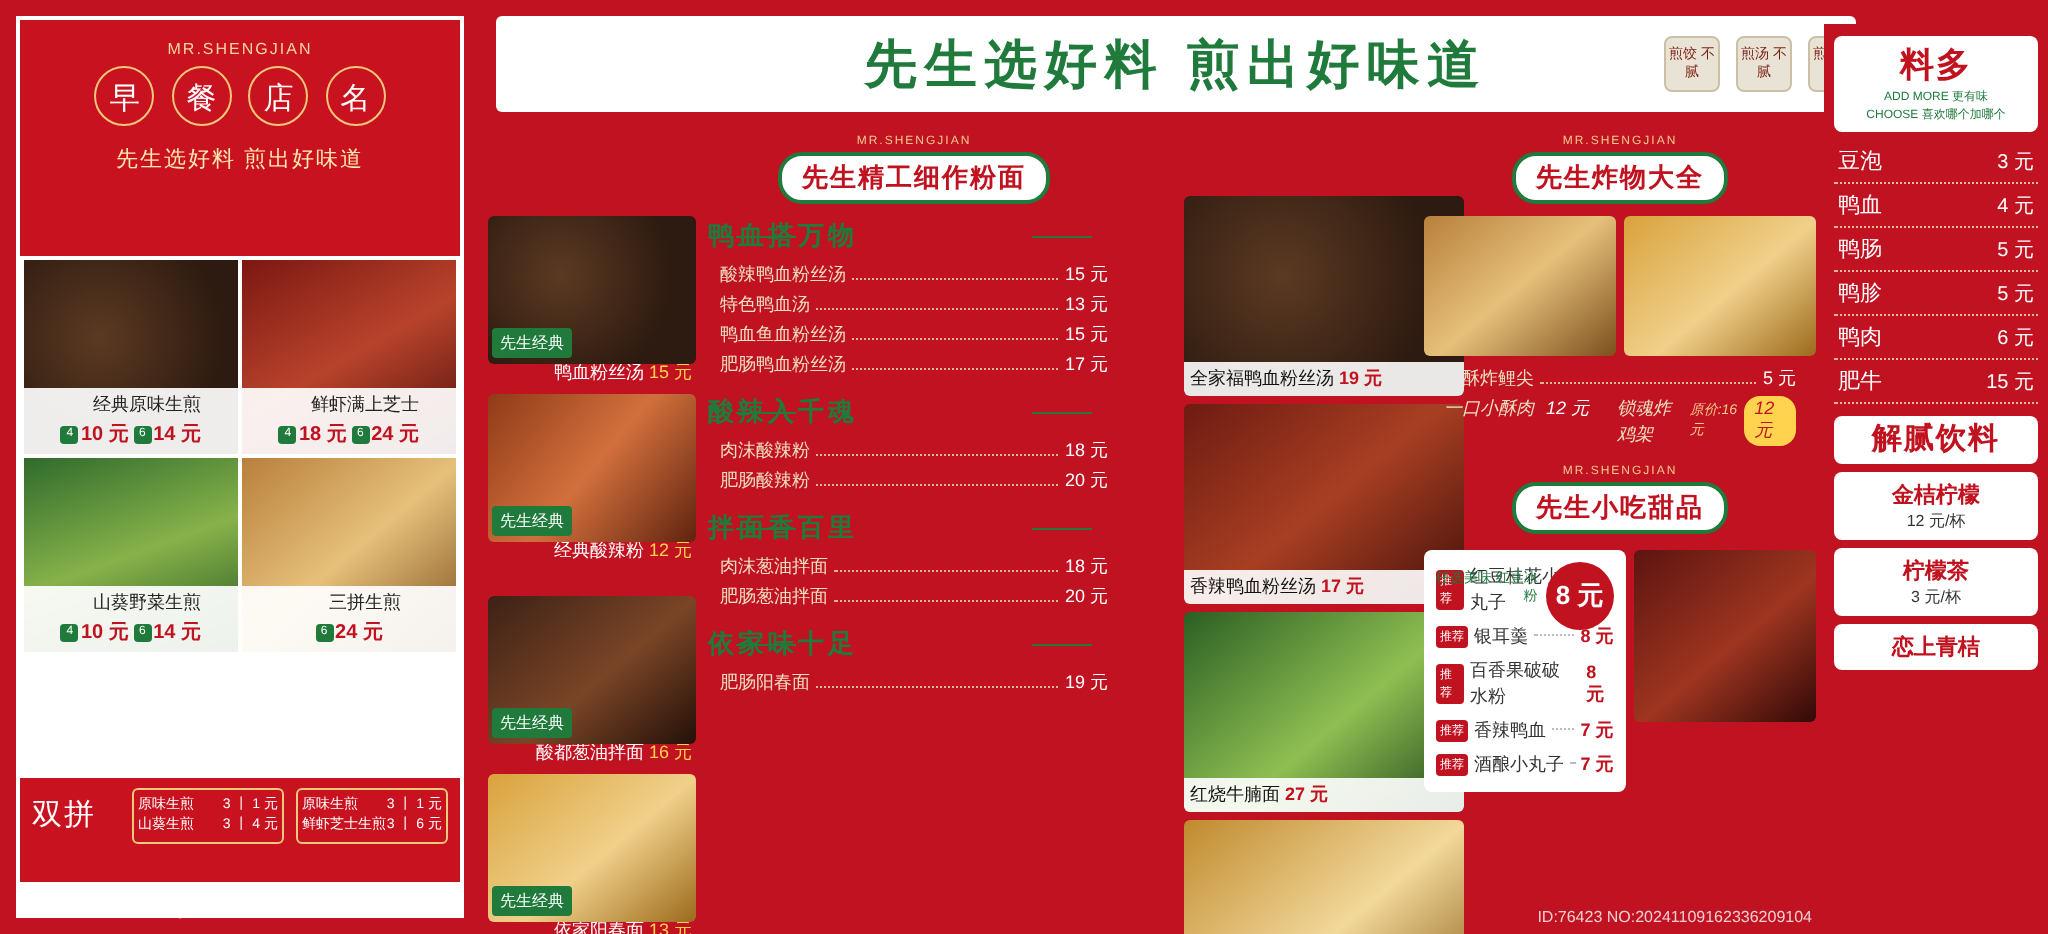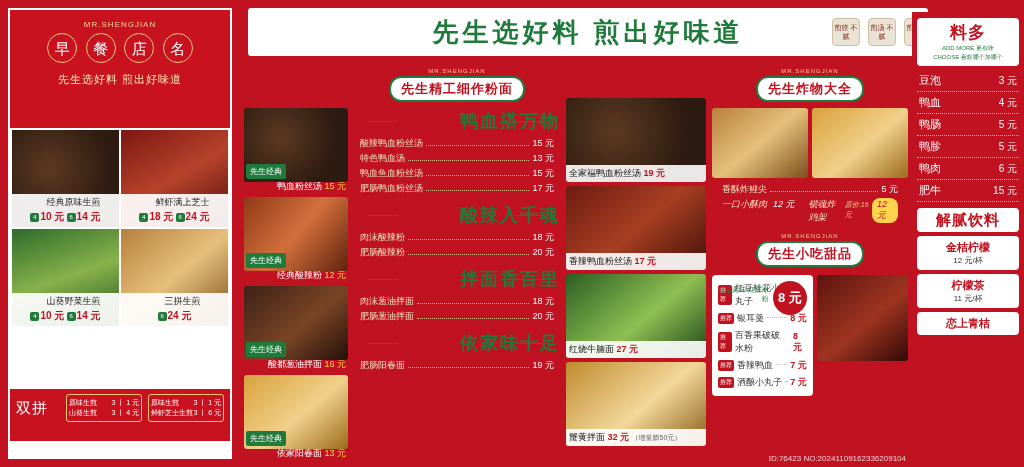--- a/index.html
+++ b/index.html
@@ -48,31 +48,31 @@
 
   
   .mid { position:absolute; left:240px; top:64px; width:672px; height:403px; padding:2px 4px; }
   .cols { display:flex; gap:6px; height:100%; }
   .col { flex:1; }
 
   .sect-head { text-align:center; margin:2px 0 4px; }
   .sect-en { color:#f3c98f; font-size:6px; letter-spacing:1px; }
   .sect-pill { display:inline-block; background:#ffffff; border:2px solid #1f7a3c; border-radius:12px; color:#c0121f; font-size:13px; font-weight:bold; padding:2px 10px; letter-spacing:1px; margin-top:2px; }
 
-  .cat { text-align:right; color:#1f7a3c; font-size:18px; font-weight:bold; letter-spacing:2px; margin:7px 0 3px; position:relative; }
+  .cat { text-align:left; color:#1f7a3c; font-size:13px; font-weight:bold; letter-spacing:2px; margin:7px 0 3px; position:relative; }
   .cat:before, .cat:after { content:""; position:absolute; top:50%; width:30px; height:1px; background:#1f7a3c; }
   .cat:before { left:14px; } .cat:after { right:14px; }
 
   .li { display:flex; align-items:baseline; font-size:9px; color:#eedfc0; padding:1px 6px; }
   .li .nm { white-space:nowrap; }
   .li .dots { flex:1; border-bottom:1px dotted #d7b98a; margin:0 3px 2px; }
   .li .pr { color:#ffffff; white-space:nowrap; }
 
   .photo-card { position:relative; width:100%; height:74px; border-radius:3px; overflow:hidden; margin:4px 0; }
-  .photo-card.tall { height:84px; }
+  .photo-card.tall { height:100px;margin-left:26px; }
   .pc-cap { position:absolute; left:0; right:0; bottom:0; background:rgba(255,255,255,.9); color:#111; font-size:9px; padding:2px 3px; }
   .pc-cap .price { color:#c0121f; font-weight:bold; }
   .tag-left { position:absolute; left:2px; bottom:3px; background:#1f7a3c; color:#fff; font-size:8px; padding:2px 4px; border-radius:2px; }
 
   
   .two-photos { display:flex; gap:4px; }
   .two-photos .photo-card { height:70px; margin:2px 0; }
   .fried-lines { padding:2px 4px; }
 
   .snack-box { background:#ffffff; border-radius:4px; padding:5px 6px; margin-top:4px; position:relative; }
@@ -222,21 +222,21 @@
         <div class="photo-card im1">
           <div class="tag-left">先生经典</div>
         </div>
         <div style="font-size:9px;color:#fff;text-align:right;margin:-6px 2px 2px 0;">
           <span>鸭血粉丝汤</span>
           <span style="color:#ffd34d;">15 元</span>
         </div>
         <div class="photo-card im7">
           <div class="tag-left">先生经典</div>
         </div>
-        <div style="font-size:9px;color:#fff;text-align:right;margin:-6px 2px 4px 0;">
+        <div style="font-size:9px;color:#fff;text-align:right;margin:-6px 2px 16px 0;">
           <span>经典酸辣粉</span>
           <span style="color:#ffd34d;">12 元</span>
         </div>
         <div class="photo-card im12">
           <div class="tag-left">先生经典</div>
         </div>
         <div style="font-size:9px;color:#fff;text-align:right;margin:-6px 2px 2px 0;">
           <span>酸都葱油拌面</span>
           <span style="color:#ffd34d;">16 元</span>
         </div>
@@ -457,21 +457,21 @@
     </div>
     <div class="rc-drink">
       <div class="dt">解腻饮料</div>
     </div>
     <div class="rc-dbox">
       <div class="n">金桔柠檬</div>
       <div class="p">12 元/杯</div>
     </div>
     <div class="rc-dbox">
       <div class="n">柠檬茶</div>
-      <div class="p">11 元/杯</div>
+      <div class="p">3 元/杯</div>
     </div>
     <div class="rc-dbox">
       <div class="n">恋上青桔</div>
     </div>
   </div>
 
   <div class="watermark">昵图网 www.nipic.com</div>
   <div class="idcode">ID:76423 NO:20241109162336209104</div>
 </div>
 

